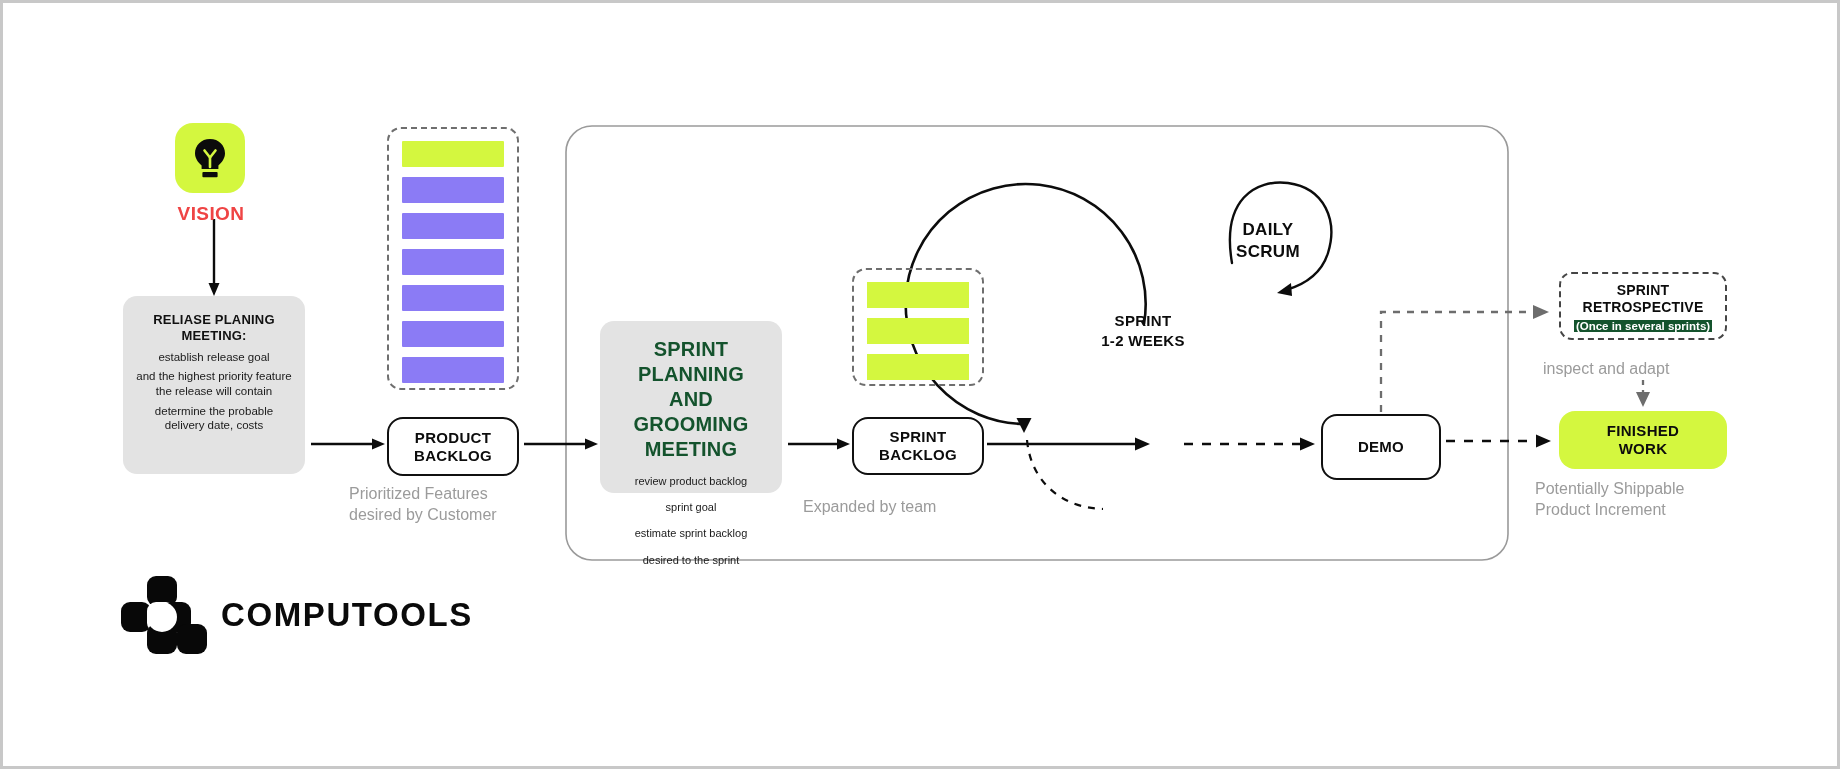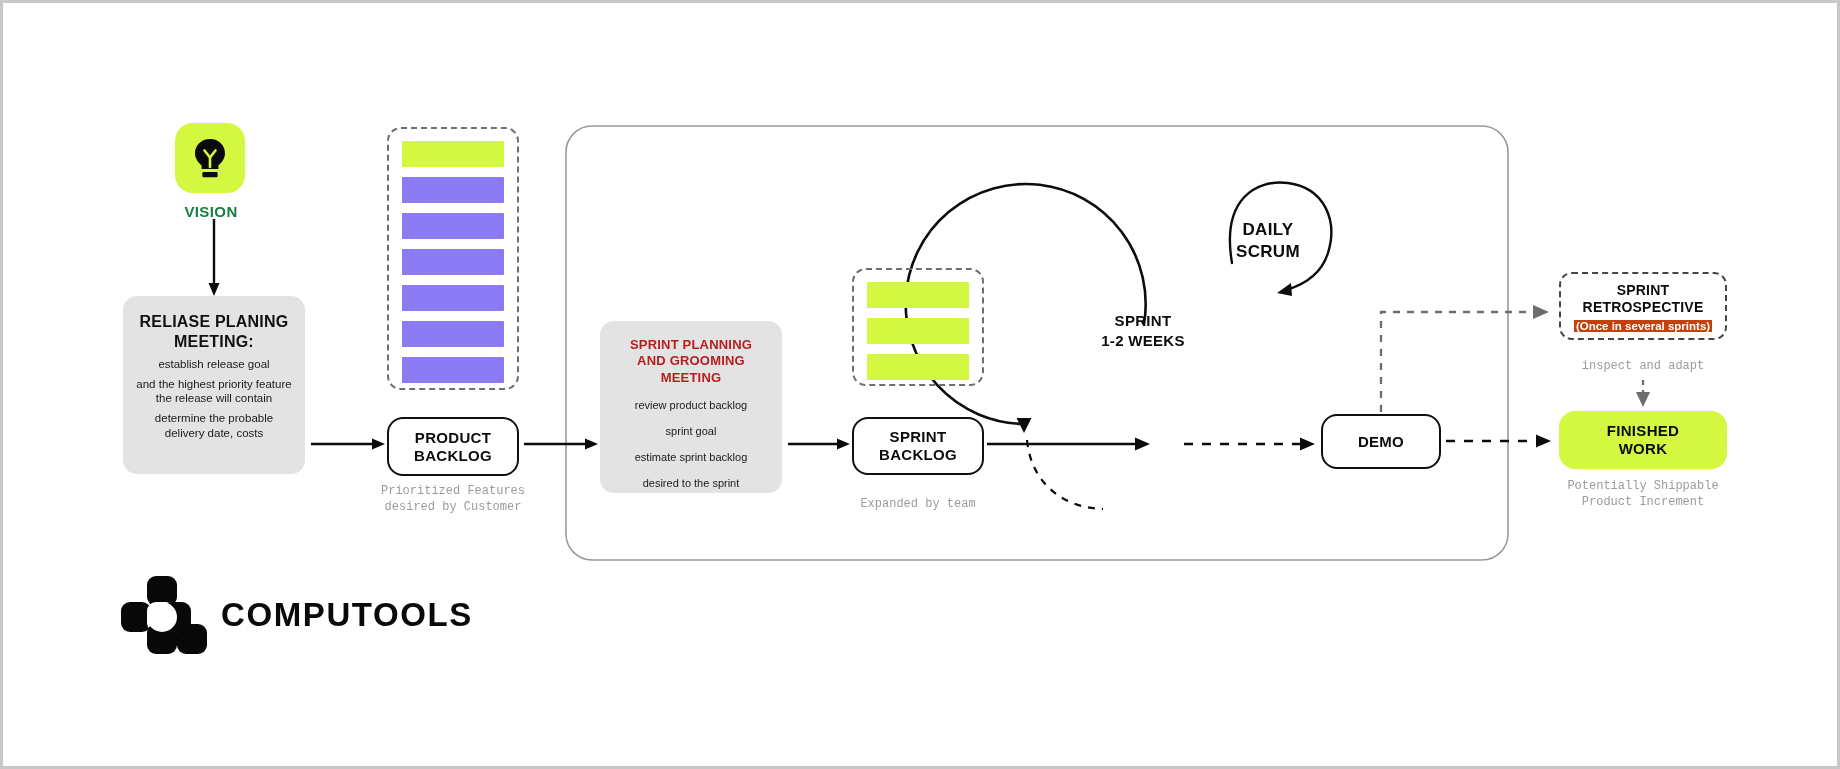--- a/index.html
+++ b/index.html
@@ -28,38 +28,38 @@
     left: 172px; top: 120px;
     width: 70px; height: 70px;
     background: #d4f73f;
     border-radius: 18px;
     display: flex; align-items: center; justify-content: center;
   }
   #vision-label {
     left: 120px; top: 200px;
     width: 176px;
     text-align: center;
-    font-size: 15px;
+    font-size: 19px;
     font-weight: 700;
     letter-spacing: 0.4px;
-    color: #15803d;
+    color: #ef4444;
   }
 
   
   #release-box {
     left: 120px; top: 293px;
     width: 182px; height: 178px;
     background: #e3e3e3;
     border-radius: 14px;
     box-sizing: border-box;
     padding: 16px 12px 10px 12px;
     text-align: center;
   }
   #release-box .rp-title {
-    font-size: 16px;
+    font-size: 13px;
     font-weight: 700;
     color: #111;
     line-height: 1.25;
     letter-spacing: 0.2px;
   }
   #release-box .rp-item {
     font-size: 11.5px;
     color: #1a1a1a;
     line-height: 1.28;
     margin-top: 5px;
@@ -91,44 +91,43 @@
     align-items: center;
     justify-content: center;
     text-align: center;
     font-size: 15px;
     font-weight: 700;
     letter-spacing: 0.3px;
     color: #0c0c0c;
     line-height: 1.2;
   }
   .caption {
-    font-size: 12px;
+    font-size: 16px;
     color: #9b9b9b;
-    text-align: center;
+    text-align: left;
     line-height: 1.3;
-    font-family: Liberation Mono, monospace;
   }
 
   #product-backlog { left: 384px; top: 414px; width: 132px; height: 59px; }
   #product-backlog-caption { left: 346px; top: 481px; width: 208px; }
 
   
   #sprint-planning-box {
     left: 597px; top: 318px;
     width: 182px; height: 172px;
     background: #e3e3e3;
     border-radius: 14px;
     box-sizing: border-box;
     padding: 16px 10px 10px 10px;
     text-align: center;
   }
   #sprint-planning-box .sp-title {
-    font-size: 13px;
-    font-weight: 700;
-    color: #b91c1c;
+    font-size: 20px;
+    font-weight: 700;
+    color: #14532d;
     line-height: 1.25;
     letter-spacing: 0.2px;
   }
   #sprint-planning-box .sp-item {
     font-size: 11px;
     color: #1a1a1a;
     line-height: 1.2;
     margin-top: 13px;
   }
 
@@ -166,21 +165,21 @@
     width: 140px;
     text-align: center;
     font-size: 17px;
     font-weight: 700;
     letter-spacing: 0.3px;
     color: #0c0c0c;
     line-height: 1.3;
   }
 
   
-  #demo { left: 1318px; top: 411px; width: 120px; height: 55px; }
+  #demo { left: 1318px; top: 411px; width: 120px; height: 66px; }
 
   
   #retro-box {
     left: 1556px; top: 269px;
     width: 168px; height: 68px;
     border: 2px dashed #454545;
     border-radius: 13px;
     box-sizing: border-box;
     display: flex;
     flex-direction: column;
@@ -193,21 +192,21 @@
     font-weight: 700;
     text-align: center;
     line-height: 1.15;
     color: #0c0c0c;
     letter-spacing: 0.2px;
   }
   #retro-box .retro-sub {
     font-size: 11.5px;
     font-weight: 700;
     color: #ffffff;
-    background: #c2410c;
+    background: #14532d;
     padding: 0 2px;
     margin-top: 5px;
     white-space: nowrap;
   }
   #retro-caption { left: 1540px; top: 356px; width: 200px; }
 
   
   #finished-work {
     left: 1556px; top: 408px;
     width: 168px; height: 58px;

